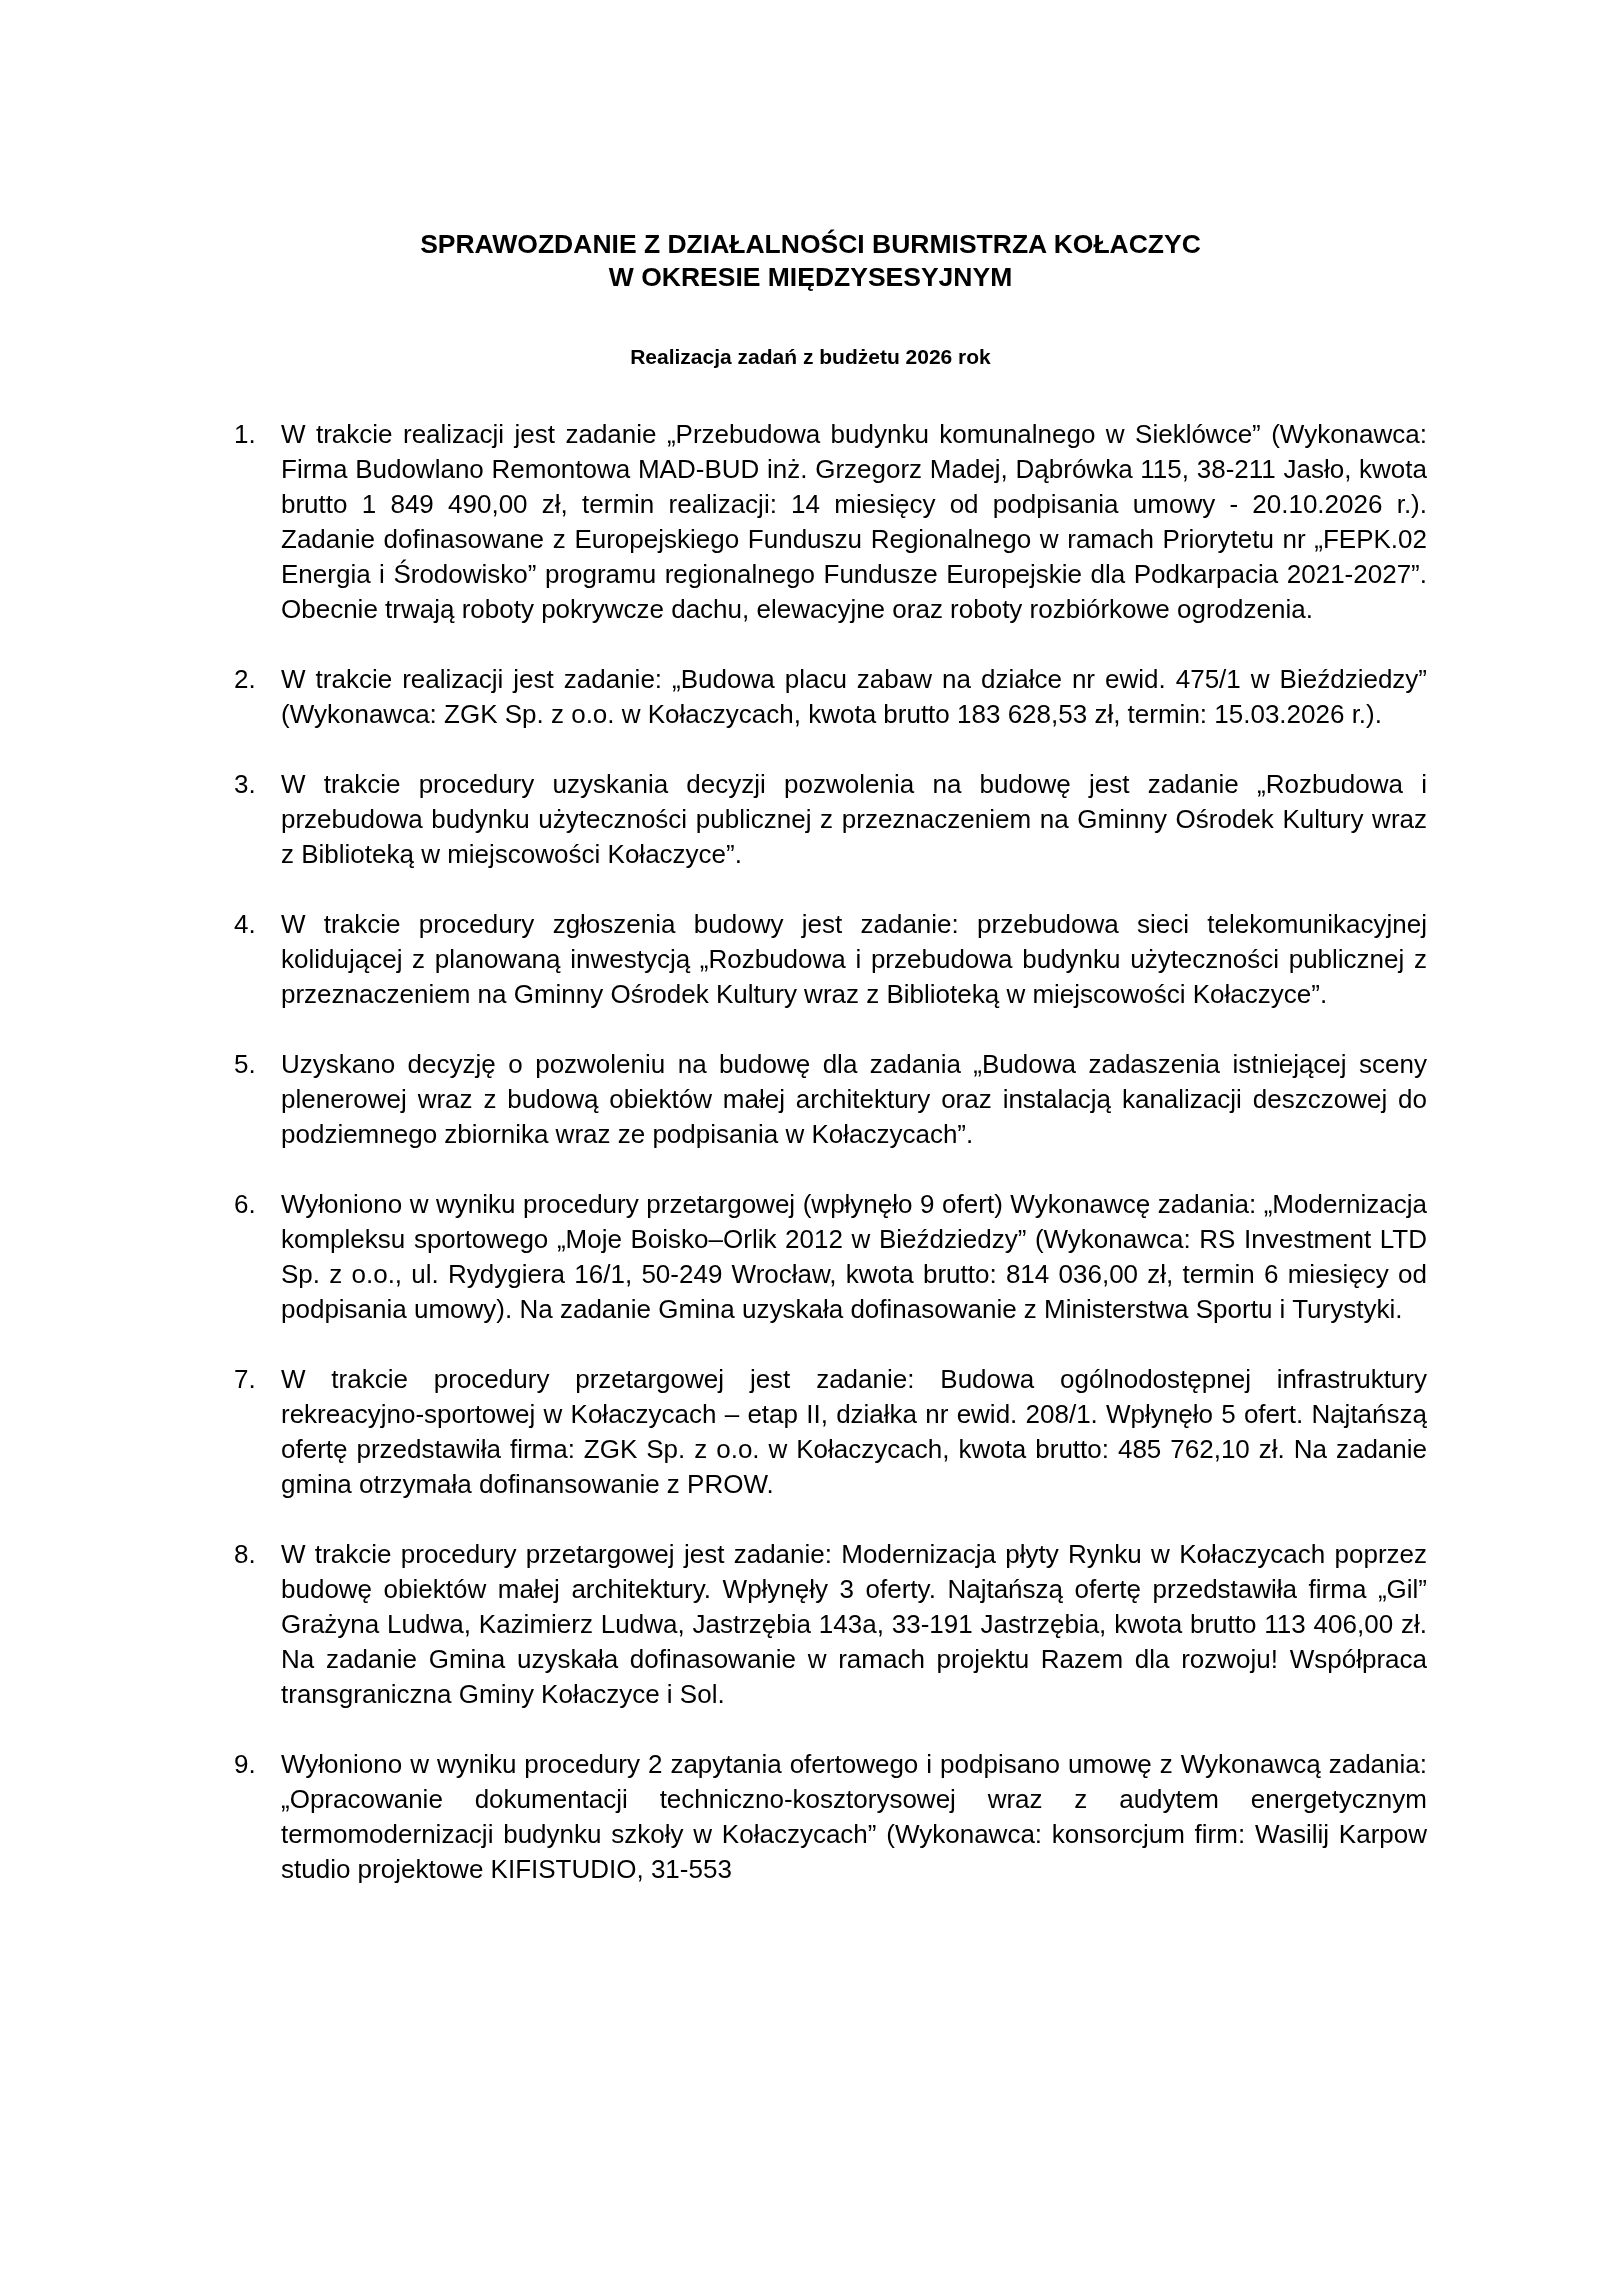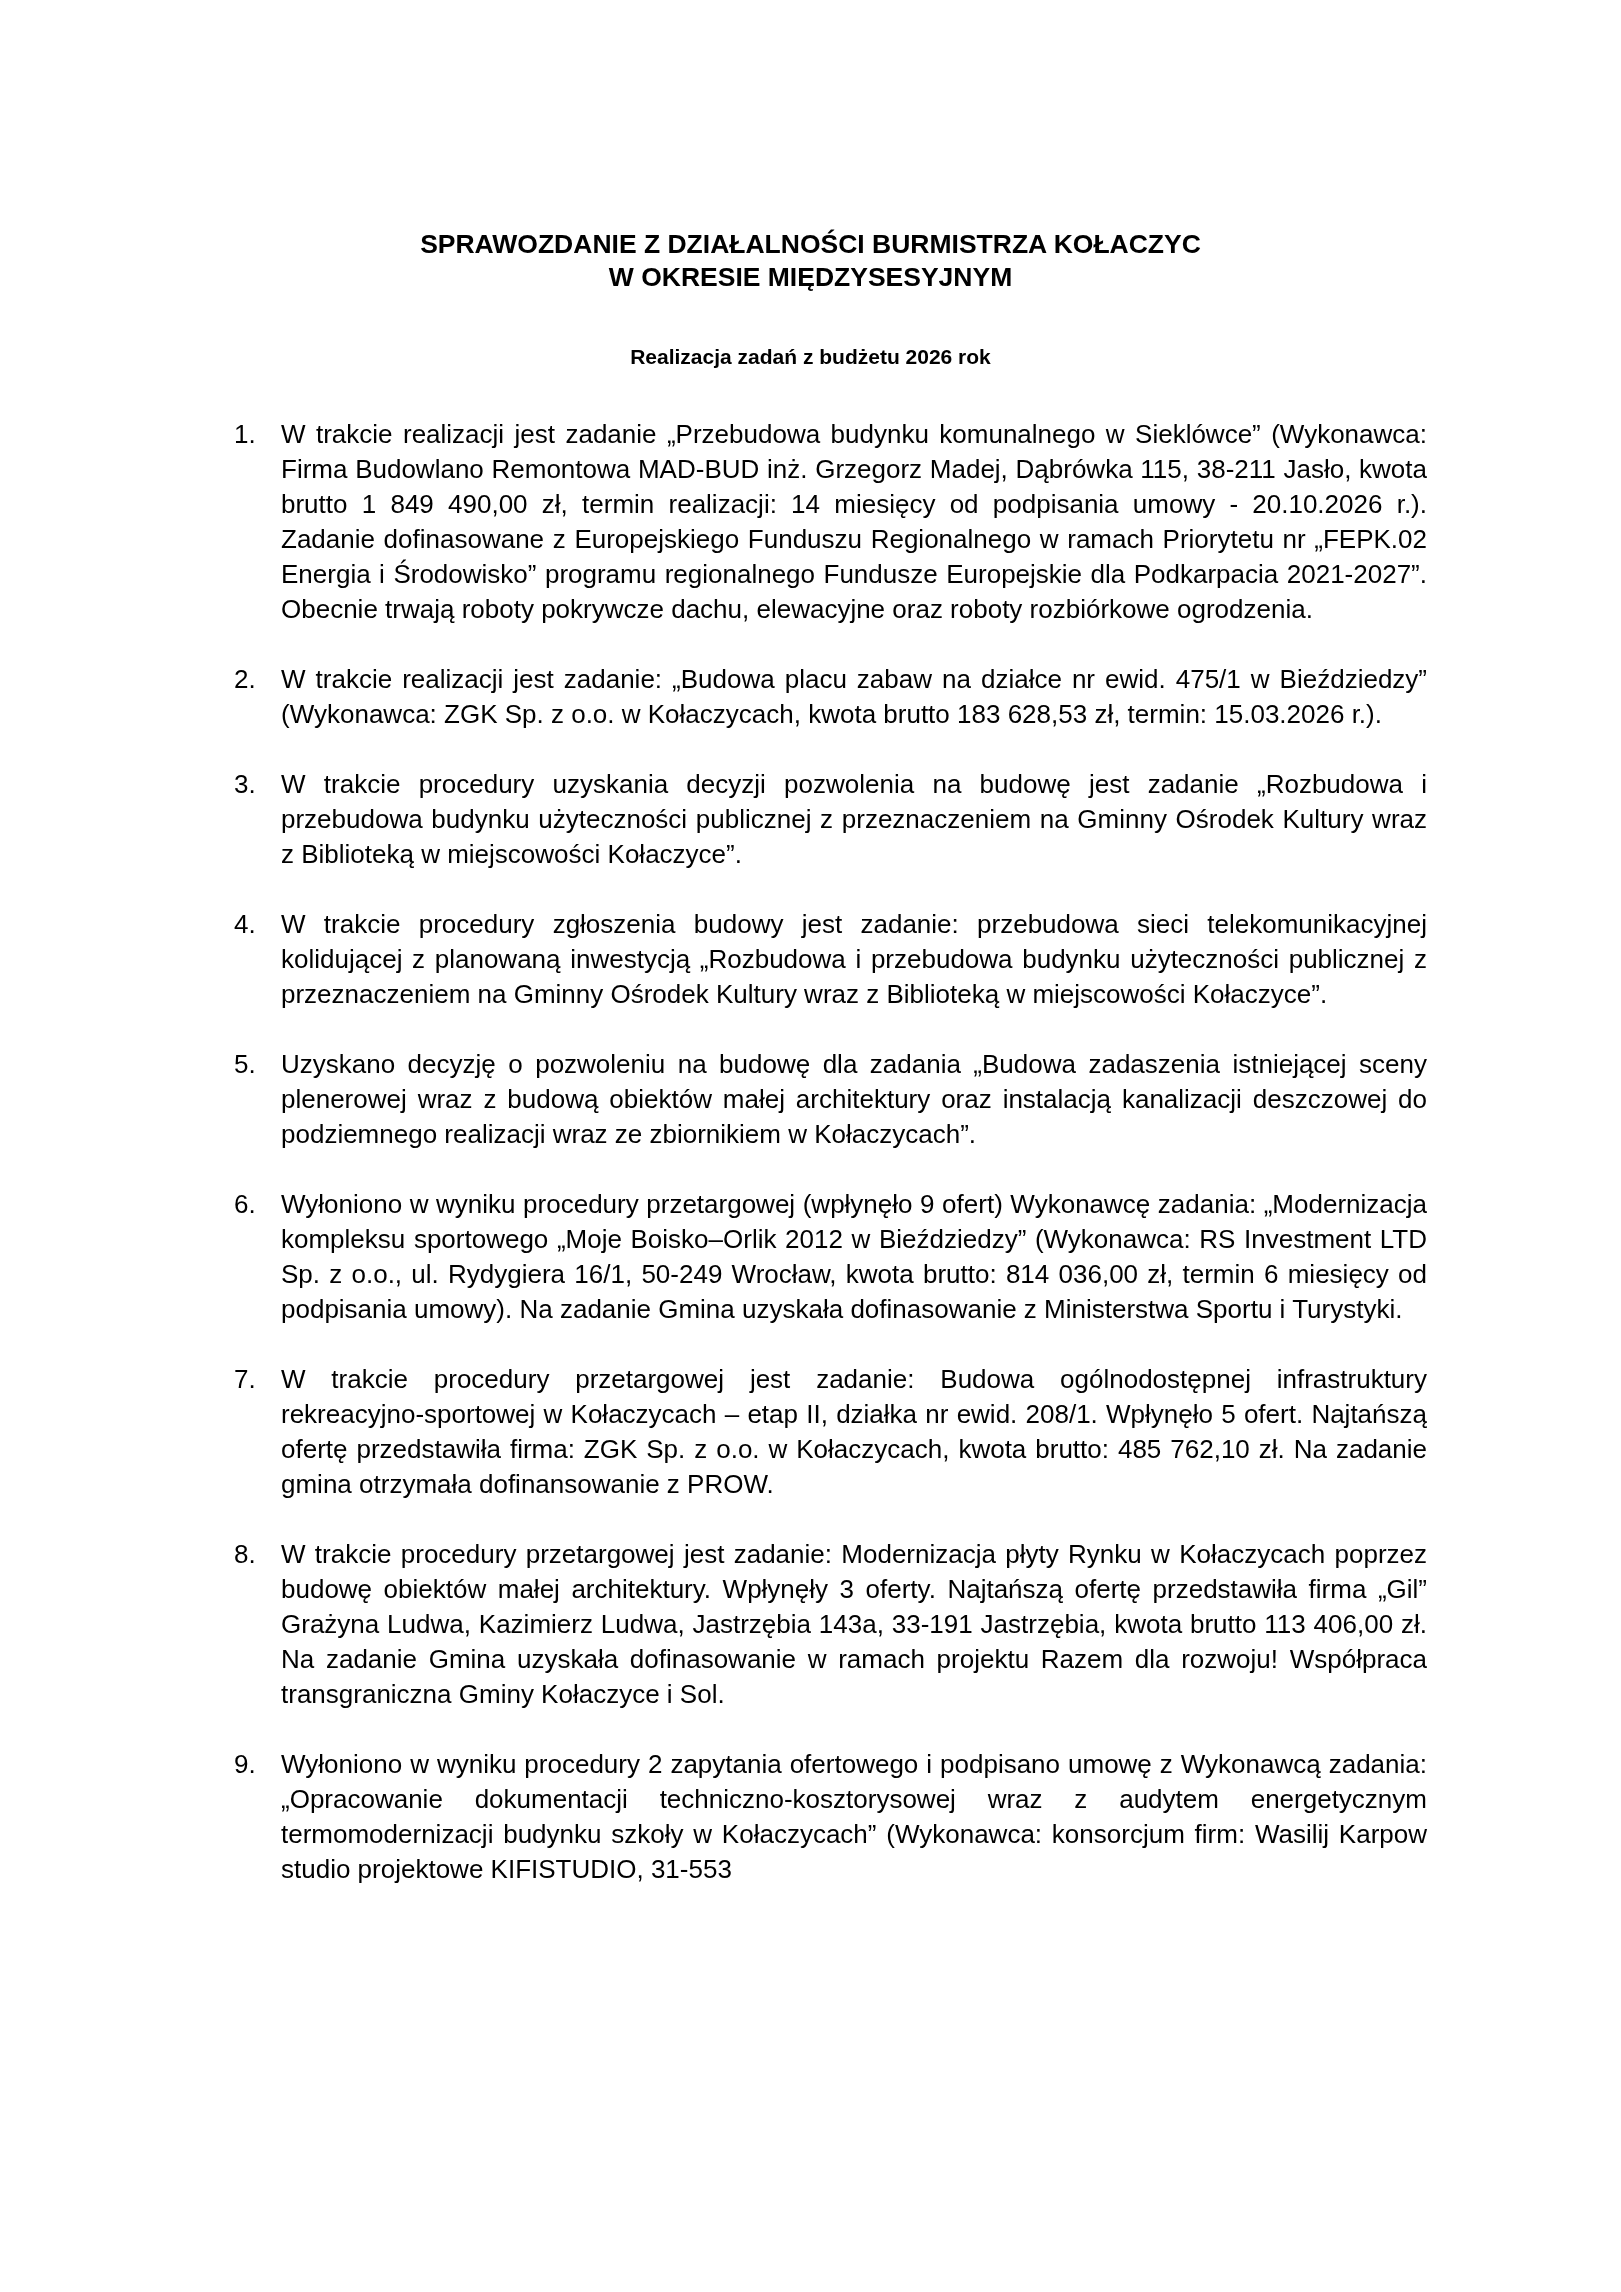--- a/index.html
+++ b/index.html
@@ -97,21 +97,21 @@
     <li class="item">
       <span class="item-num">3.</span>
       <span class="item-text">W trakcie procedury uzyskania decyzji pozwolenia na budowę jest zadanie „Rozbudowa i przebudowa budynku użyteczności publicznej z przeznaczeniem na Gminny Ośrodek Kultury wraz z Biblioteką w miejscowości Kołaczyce”.</span>
     </li>
     <li class="item">
       <span class="item-num">4.</span>
       <span class="item-text">W trakcie procedury zgłoszenia budowy jest zadanie: przebudowa sieci telekomunikacyjnej kolidującej z planowaną inwestycją „Rozbudowa i przebudowa budynku użyteczności publicznej z przeznaczeniem na Gminny Ośrodek Kultury wraz z Biblioteką w miejscowości Kołaczyce”.</span>
     </li>
     <li class="item">
       <span class="item-num">5.</span>
-      <span class="item-text">Uzyskano decyzję o pozwoleniu na budowę dla zadania „Budowa zadaszenia istniejącej sceny plenerowej wraz z budową obiektów małej architektury oraz instalacją kanalizacji deszczowej do podziemnego realizacji wraz ze zbiornikiem w Kołaczycach”.</span>
+      <span class="item-text">Uzyskano decyzję o pozwoleniu na budowę dla zadania „Budowa zadaszenia istniejącej sceny plenerowej wraz z budową obiektów małej architektury oraz instalacją kanalizacji deszczowej do podziemnego zbiornika wraz ze podpisania w Kołaczycach”.</span>
     </li>
     <li class="item">
       <span class="item-num">6.</span>
       <span class="item-text">Wyłoniono w wyniku procedury przetargowej (wpłynęło 9 ofert) Wykonawcę zadania: „Modernizacja kompleksu sportowego „Moje Boisko–Orlik 2012 w Bieździedzy” (Wykonawca: RS Investment LTD Sp. z o.o., ul. Rydygiera 16/1, 50-249 Wrocław, kwota brutto: 814 036,00 zł, termin 6 miesięcy od podpisania umowy). Na zadanie Gmina uzyskała dofinasowanie z Ministerstwa Sportu i Turystyki.</span>
     </li>
     <li class="item">
       <span class="item-num">7.</span>
       <span class="item-text">W trakcie procedury przetargowej jest zadanie: Budowa ogólnodostępnej infrastruktury rekreacyjno-sportowej w Kołaczycach – etap II, działka nr ewid. 208/1. Wpłynęło 5 ofert. Najtańszą ofertę przedstawiła firma: ZGK Sp. z o.o. w Kołaczycach, kwota brutto: 485 762,10 zł. Na zadanie gmina otrzymała dofinansowanie z PROW.</span>
     </li>
     <li class="item">

